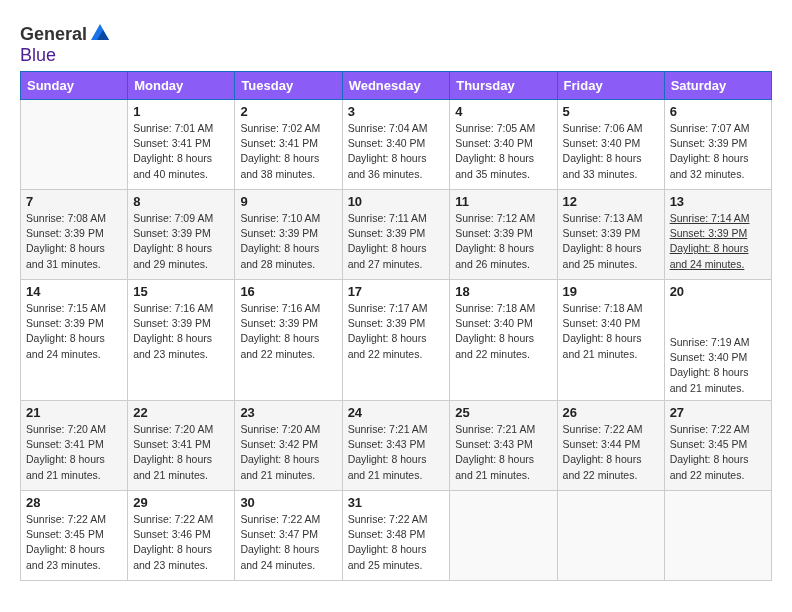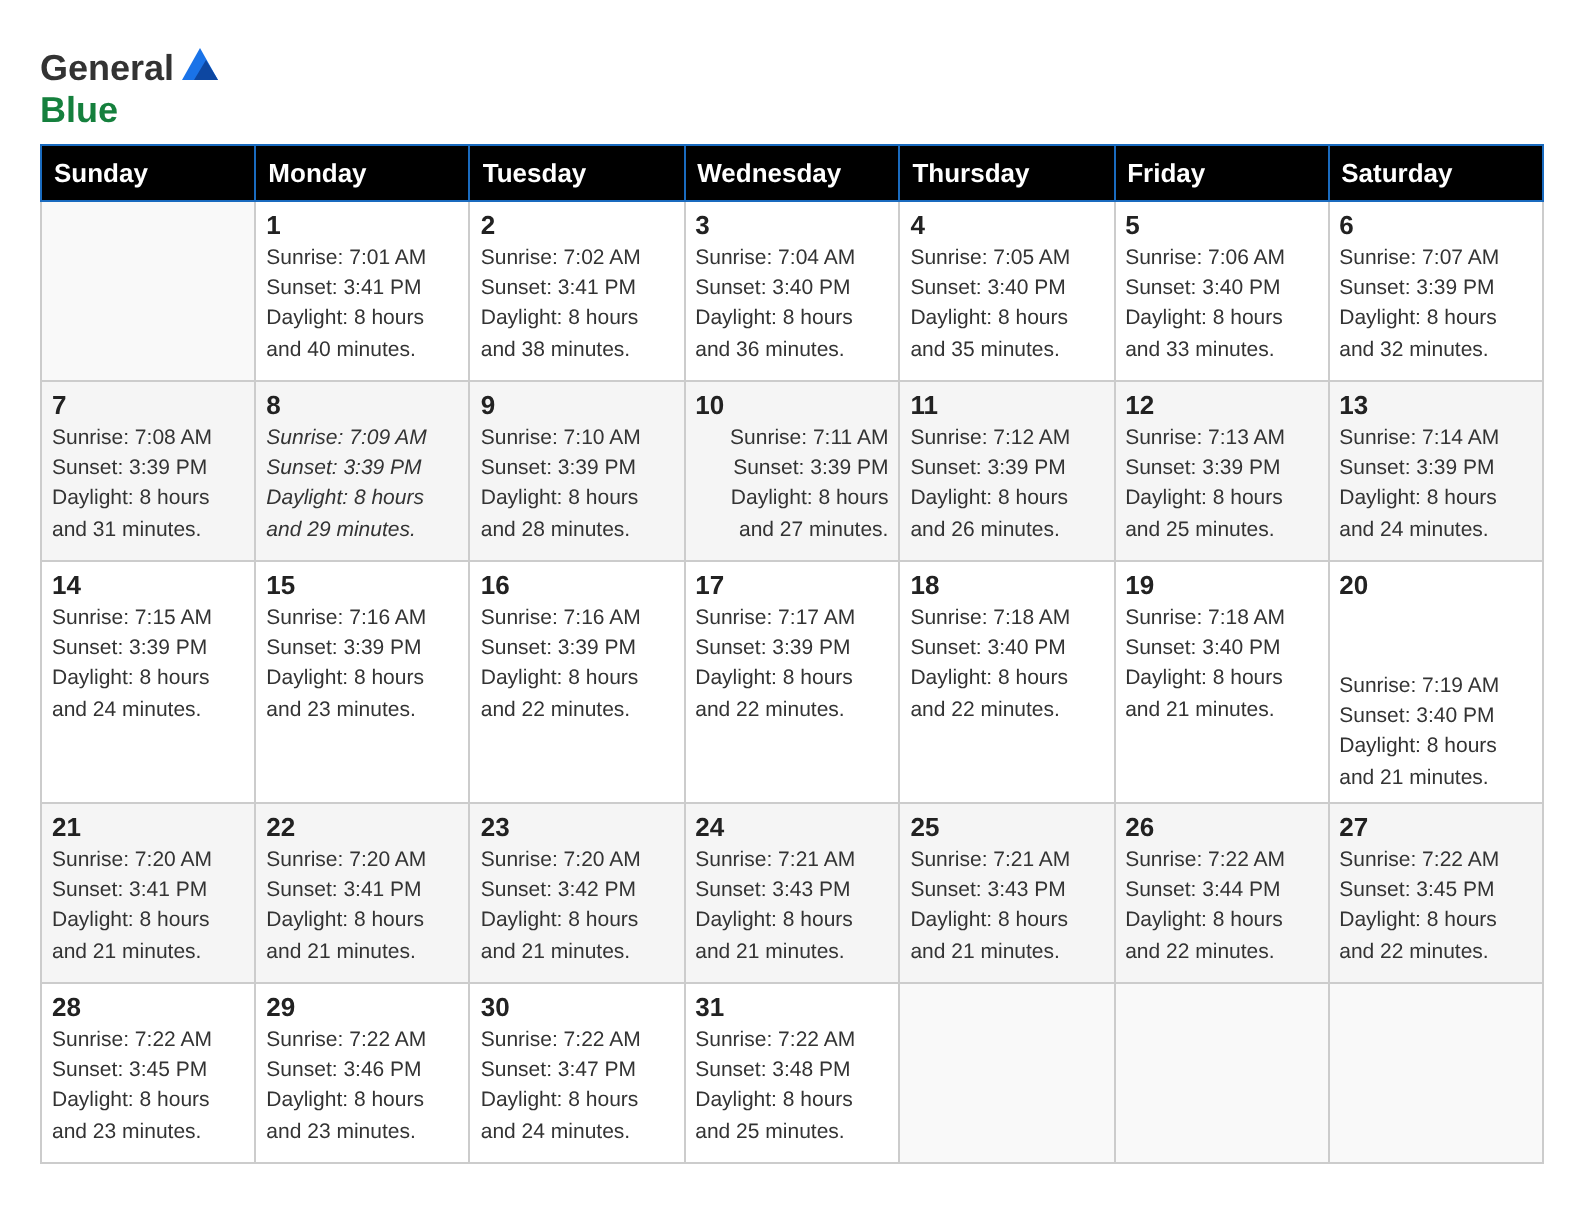--- a/index.html
+++ b/index.html
@@ -22,22 +22,22 @@
       margin-top: 4px;
     }
     .logo-text-general {
       font-size: 18px;
       font-weight: bold;
       color: #333;
       line-height: 1;
     }
     .logo-text-blue {
       font-size: 18px;
-      font-weight: bold;
-      color: #15803d;
+      font-weight: normal;
+      color: #4c1d95;
       line-height: 1;
     }
     .logo-icon {
       width: 22px;
       height: 22px;
       margin-left: 2px;
       margin-bottom: 2px;
     }
     .title-area {
       text-align: right;
@@ -52,21 +52,21 @@
       font-size: 15px;
       color: #333;
       margin-top: 2px;
     }
     table {
       width: 100%;
       border-collapse: collapse;
       font-size: 11px;
     }
     thead tr th {
-      background-color: #000000;
+      background-color: #8b5cf6;
       color: #fff;
       text-align: left;
       padding: 6px 6px;
       font-size: 13px;
       font-weight: bold;
       border: 1px solid #1a6bbf;
     }
     tbody tr td {
       border: 1px solid #ccc;
       vertical-align: top;
@@ -179,56 +179,56 @@
       <tr>
         <td>
           <span class="day-number">7</span>
           <div class="day-info" style="white-space: pre-line;">Sunrise: 7:08 AM
 Sunset: 3:39 PM
 Daylight: 8 hours
 and 31 minutes.</div>
         </td>
         <td>
           <span class="day-number">8</span>
-          <div class="day-info" style="white-space: pre-line; font-style: italic;">Sunrise: 7:09 AM
+          <div class="day-info" style="white-space: pre-line;">Sunrise: 7:09 AM
 Sunset: 3:39 PM
 Daylight: 8 hours
 and 29 minutes.</div>
         </td>
         <td>
           <span class="day-number">9</span>
           <div class="day-info" style="white-space: pre-line;">Sunrise: 7:10 AM
 Sunset: 3:39 PM
 Daylight: 8 hours
 and 28 minutes.</div>
         </td>
         <td>
           <span class="day-number">10</span>
-          <div class="day-info" style="white-space: pre-line; text-align: right;">Sunrise: 7:11 AM
+          <div class="day-info" style="white-space: pre-line;">Sunrise: 7:11 AM
 Sunset: 3:39 PM
 Daylight: 8 hours
 and 27 minutes.</div>
         </td>
         <td>
           <span class="day-number">11</span>
           <div class="day-info" style="white-space: pre-line;">Sunrise: 7:12 AM
 Sunset: 3:39 PM
 Daylight: 8 hours
 and 26 minutes.</div>
         </td>
         <td>
           <span class="day-number">12</span>
           <div class="day-info" style="white-space: pre-line;">Sunrise: 7:13 AM
 Sunset: 3:39 PM
 Daylight: 8 hours
 and 25 minutes.</div>
         </td>
         <td>
           <span class="day-number">13</span>
-          <div class="day-info" style="white-space: pre-line;">Sunrise: 7:14 AM
+          <div class="day-info" style="white-space: pre-line; text-decoration: underline;">Sunrise: 7:14 AM
 Sunset: 3:39 PM
 Daylight: 8 hours
 and 24 minutes.</div>
         </td>
       </tr>
       <tr>
         <td>
           <span class="day-number">14</span>
           <div class="day-info" style="white-space: pre-line;">Sunrise: 7:15 AM
 Sunset: 3:39 PM

